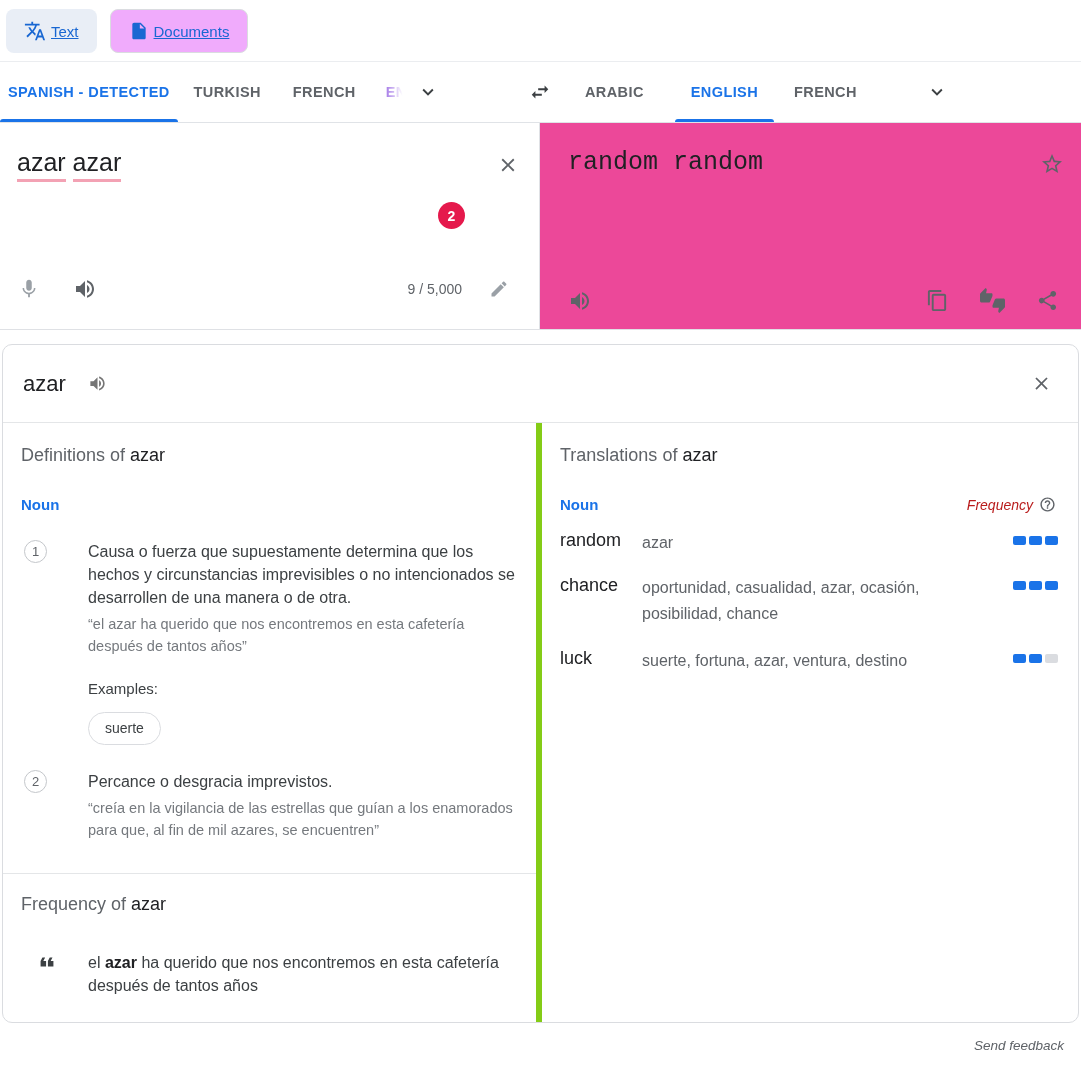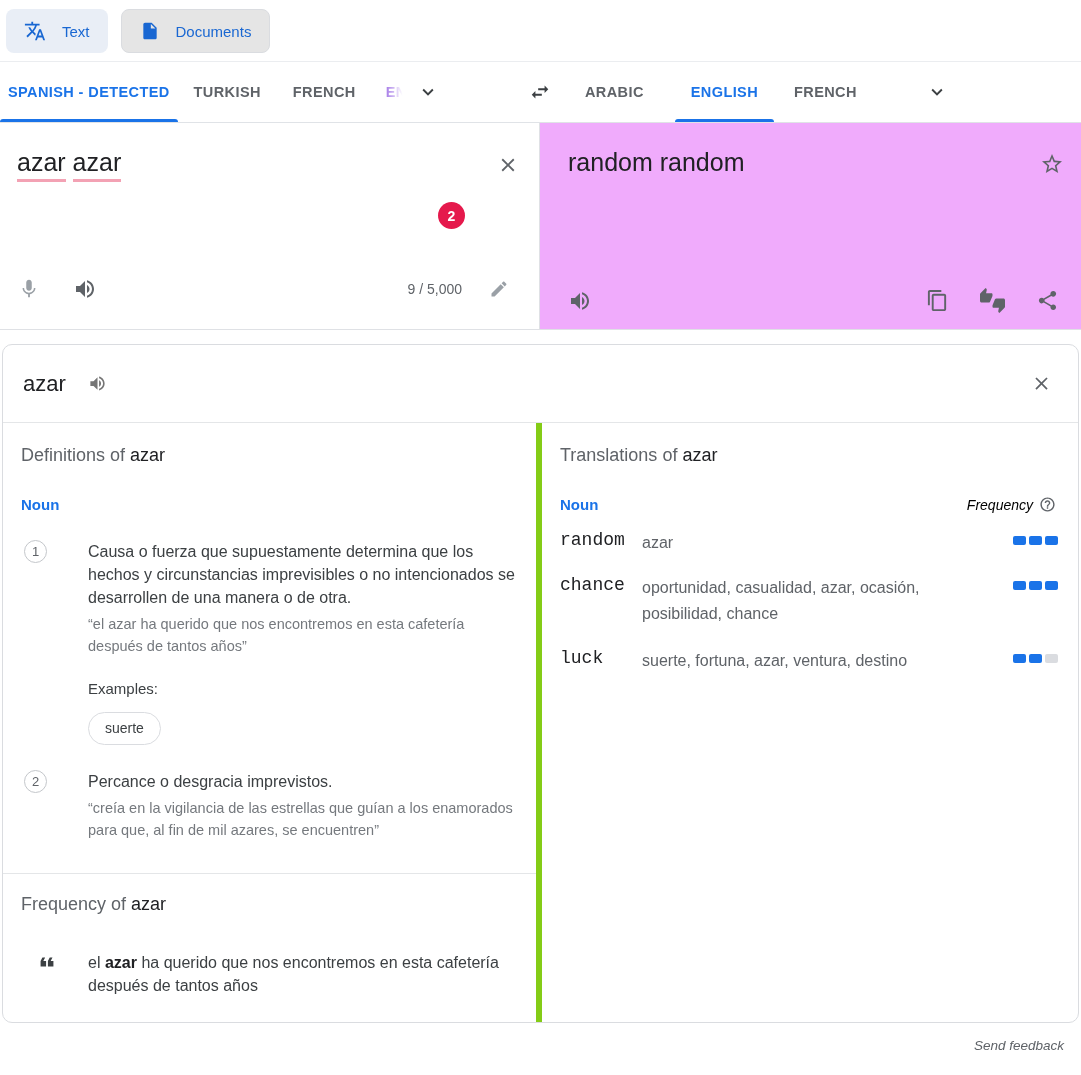--- a/index.html
+++ b/index.html
@@ -2,24 +2,24 @@
 <html><head>
 <meta charset="utf-8">
 <style>
   * { margin:0; padding:0; box-sizing:border-box; }
   html,body { width:1081px; background:#fff; font-family:"Liberation Sans", sans-serif; color:#202124; }
   body { height:1075px; overflow:hidden; }
   svg { display:block; }
 
   
   .topbar { height:62px; padding:9px 0 0 6px; border-bottom:1px solid #ebedf0; display:flex; gap:13px; }
-  .mode-btn { height:44px; display:flex; align-items:center; gap:16px; padding:12px 18px; border-radius:8px;
-              font-size:15px; color:#1967d2; cursor:pointer; }
+  .mode-btn { height:44px; display:flex; align-items:center; gap:5px; padding:12px 18px; border-radius:8px;
+              font-size:15px; color:#1967d2; cursor:pointer;text-decoration:underline; }
   .mode-btn.active { background:#e9eef6; }
-  .mode-btn.plain  { background:#e5e5e5; border:1px solid #dadce0; }
+  .mode-btn.plain  { background:#f0abfc; border:1px solid #dadce0; }
 
   
   .langbar { height:61px; border-bottom:1px solid #e0e3e7; display:flex; align-items:stretch; }
   .lang-left { width:516px; display:flex; align-items:stretch; overflow:hidden; }
   .lang-right { flex:1; display:flex; align-items:stretch; }
   .tab { display:flex; align-items:center; padding:0 16px; font-size:14.5px; font-weight:bold;
          letter-spacing:.4px; color:#5f6368; position:relative; cursor:pointer; white-space:nowrap; }
   .tab.first { padding:0 8px; }
   .tab.active { color:#1a73e8; }
   .tab.active::after { content:""; position:absolute; left:0; right:0; bottom:0; height:3px;
@@ -39,21 +39,21 @@
   .src-text { padding:25px 60px 0 17px; font-size:25px; color:#202124; }
   .word-u { border-bottom:3px solid #f3a2b4; padding-bottom:3px; }
   .close-src { position:absolute; top:31px; right:20px; }
   .badge { position:absolute; left:438px; top:79px; width:27px; height:27px; border-radius:50%;
            background:#e5194c; color:#fff; font-size:14px; font-weight:bold;
            display:flex; align-items:center; justify-content:center; }
   .src-toolbar { position:absolute; left:0; right:0; bottom:28px; display:flex; align-items:center;
                  padding:0 30px 0 18px; }
   .spacer { flex:1; }
   .counter { font-size:14px; color:#5f6368; margin-right:27px; }
-  .target { flex:1; background:#f0abfc; position:relative; }
+  .target { flex:1; background:#ec4899; position:relative;font-family:Liberation Mono, monospace; }
   .tgt-text { padding:25px 60px 0 28px; font-size:25px; color:#202124; }
   .star-btn { position:absolute; top:29px; right:17px; }
   .tgt-toolbar { position:absolute; left:0; right:0; bottom:16px; display:flex; align-items:center;
                  padding:0 22px 0 28px; }
   .tgt-actions { display:flex; align-items:center; gap:31px; }
 
   .gap-strip { height:14px; background:#fff; }
 
   
   .dict { margin:0 2px; height:679px; border:1px solid #dadce0; border-radius:10px; overflow:hidden;
@@ -83,24 +83,24 @@
   .def-example { margin-top:4px; font-size:14.5px; line-height:22px; color:#75797e; max-width:452px; }
   .syn-label { margin-top:23px; font-size:15px; color:#3c4043; }
   .chip { display:inline-block; margin-top:15px; padding:7px 16px 8px; border:1px solid #dadce0;
           border-radius:17px; font-size:14px; color:#3c4043; cursor:pointer; }
 
   .ex-row { display:flex; align-items:flex-start; margin-top:36px; padding-left:15px; }
   .ex-text { margin-left:30px; font-size:16px; line-height:23px; color:#3c4043; max-width:420px; }
   .ex-text b { color:#202124; }
 
   .tr-head { display:flex; align-items:center; justify-content:space-between; margin-top:30px; padding-right:2px; }
-  .freq-label { display:flex; align-items:center; gap:6px; font-size:14px; font-style:italic; color:#000000; }
+  .freq-label { display:flex; align-items:center; gap:6px; font-size:14px; font-style:italic; color:#b91c1c; }
   .tr-row { display:flex; align-items:flex-start; }
   .tr-row.r1 { margin-top:17px; } .tr-row.r2 { margin-top:19px; } .tr-row.r3 { margin-top:21px; }
-  .tr-word { width:82px; flex:none; font-size:18px; color:#202124;font-family:Liberation Mono, monospace; }
+  .tr-word { width:82px; flex:none; font-size:18px; color:#202124; }
   .tr-reverse { flex:1; font-size:16px; line-height:26px; color:#5f6368; padding-right:24px; }
   .tr-bars { width:45px; flex:none; display:flex; gap:3px; margin-top:6px; }
   .bar { width:13px; height:9px; border-radius:2px; background:#dadce0; }
   .bar.on { background:#1a73e8; }
 
   .footer { text-align:right; padding:15px 17px 0 0; font-size:13.5px; font-style:italic; color:#5f6368; }
 </style>
 </head>
 <body>
 

